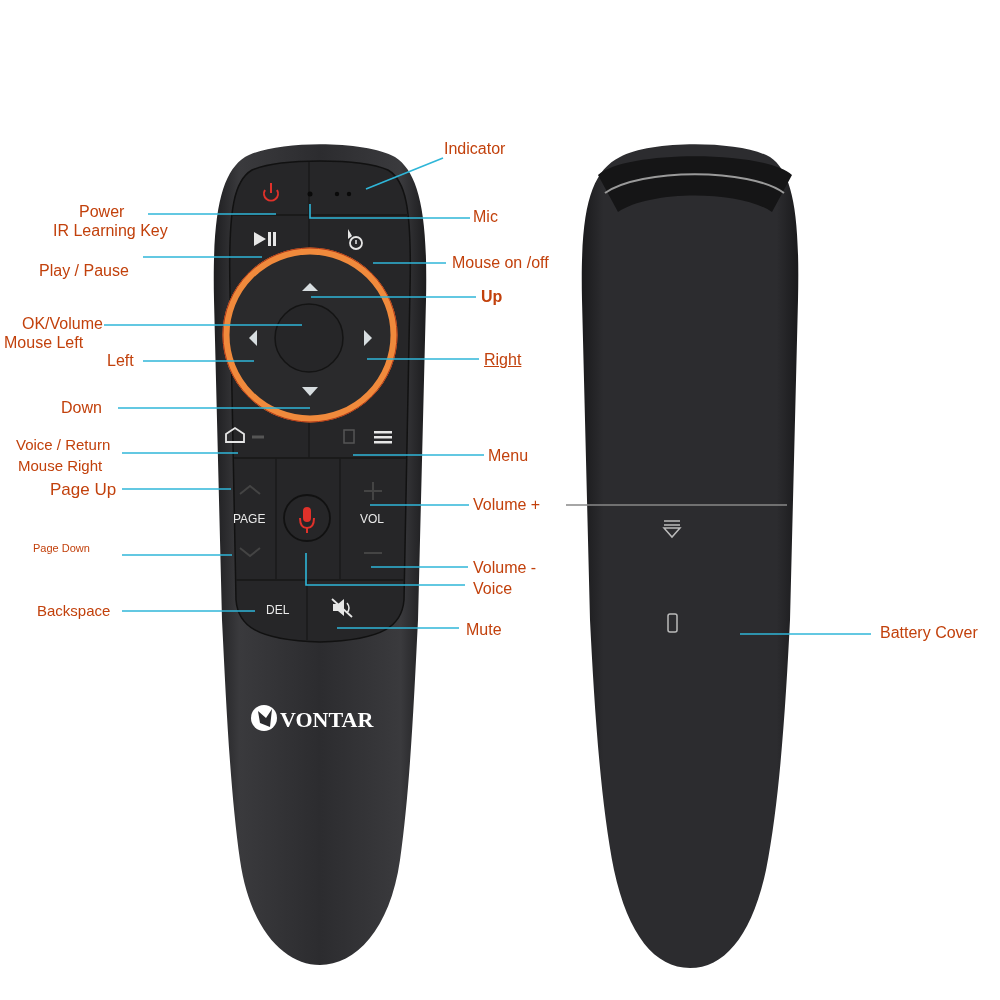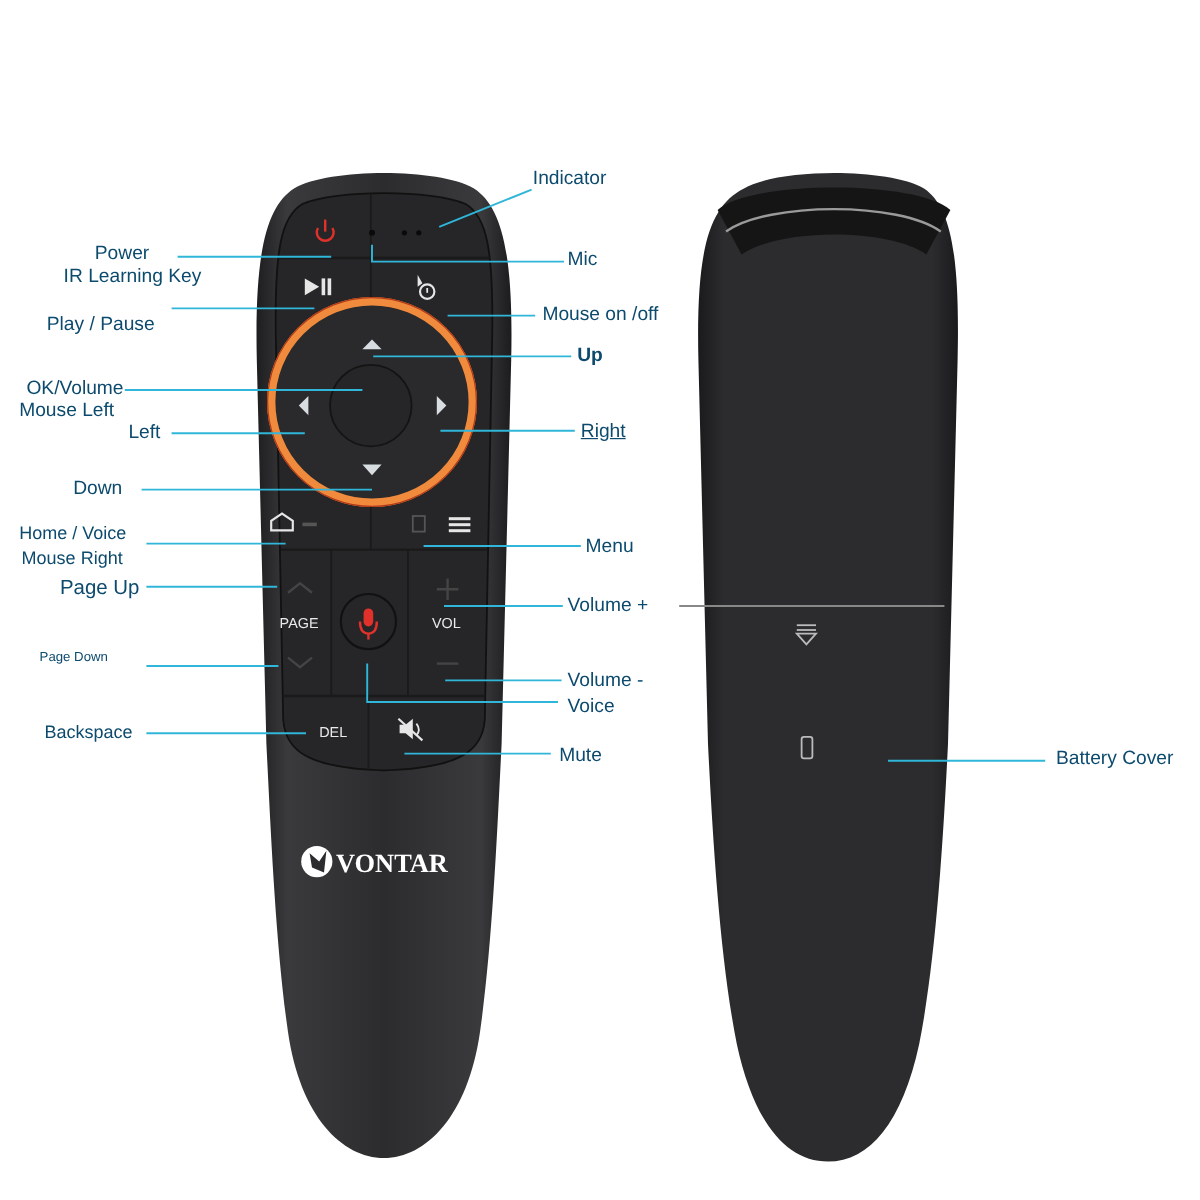--- a/index.html
+++ b/index.html
@@ -1,17 +1,17 @@
 <!DOCTYPE html>
 <html><head>
 <meta charset="utf-8">
 <style>
   html,body{margin:0;padding:0;background:#fff;}
   body{width:1000px;height:1000px;position:relative;overflow:hidden;font-family:"Liberation Sans",sans-serif;}
-  .label{position:absolute;color:#0c4a6e;font-size:16px;white-space:nowrap;line-height:18px;}
+  .label{position:absolute;color:#c2410c;font-size:16px;white-space:nowrap;line-height:18px;}
   svg{position:absolute;left:0;top:0;}
   .key-text{fill:#eaeaea;font-family:"Liberation Sans",sans-serif;font-size:12px;}
   .brand{fill:#fff;font-family:"Liberation Serif",serif;font-weight:bold;font-size:22px;}
 </style>
 </head>
 <body>
 
 <svg width="1000" height="1000" viewBox="0 0 1000 1000">
   <defs>
     <linearGradient id="bodyGrad" x1="0" x2="1" y1="0" y2="0">
@@ -146,24 +146,24 @@
     <polyline points="306,553 306,585 465,585"></polyline>
     <line x1="337" y1="628" x2="459" y2="628"></line>
     <line x1="740" y1="634" x2="871" y2="634"></line>
   </g>
 </svg>
 
 <div class="label" style="left:79px;top:203px;">Power</div>
 <div class="label" style="left:53px;top:222px;">IR Learning Key</div>
 <div class="label" style="left:39px;top:262px;">Play / Pause</div>
 <div class="label" style="left:22px;top:315px;">OK/Volume</div>
-<div class="label" style="left:16px;top:334px;">Mouse Left</div>
+<div class="label" style="left:4px;top:334px;">Mouse Left</div>
 <div class="label" style="left:107px;top:352px;">Left</div>
 <div class="label" style="left:61px;top:399px;">Down</div>
-<div class="label" style="left:16px;top:436px;font-size:15px;">Home / Voice</div>
+<div class="label" style="left:16px;top:436px;font-size:15px;">Voice / Return</div>
 <div class="label" style="left:18px;top:457px;font-size:15px;">Mouse Right</div>
 <div class="label" style="left:50px;top:481px;font-size:17px;">Page Up</div>
 <div class="label" style="left:33px;top:539px;font-size:11px;">Page Down</div>
 <div class="label" style="left:37px;top:602px;font-size:15px;">Backspace</div>
 
 <div class="label" style="left:444px;top:140px;">Indicator</div>
 <div class="label" style="left:473px;top:208px;">Mic</div>
 <div class="label" style="left:452px;top:254px;">Mouse on /off</div>
 <div class="label" style="left:481px;top:288px;font-weight:bold;">Up</div>
 <div class="label" style="left:484px;top:351px;text-decoration:underline;">Right</div>

